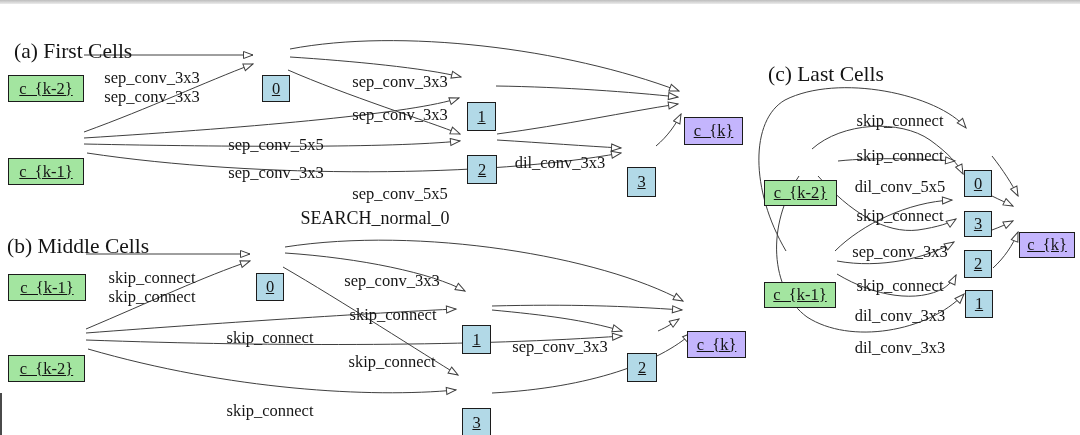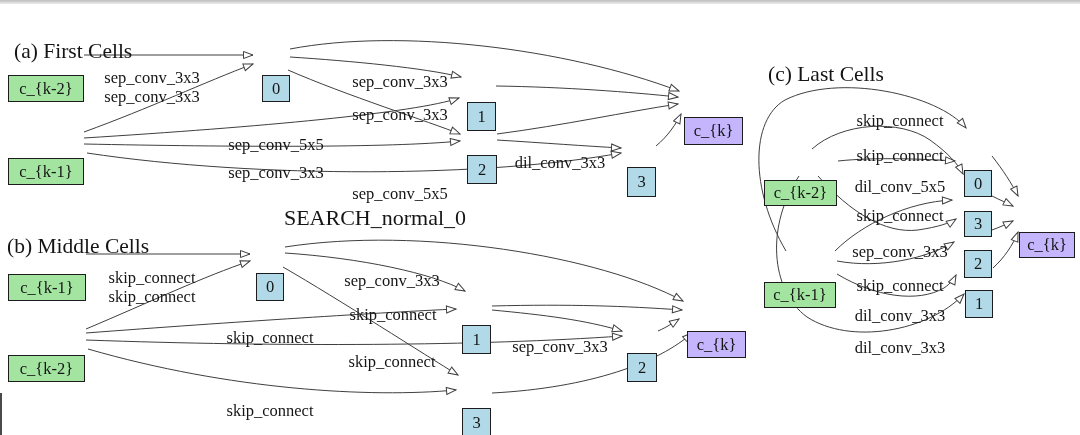--- a/index.html
+++ b/index.html
@@ -5,24 +5,24 @@
   html,body{margin:0;padding:0;background:#ffffff;}
   .fig{position:relative;width:1080px;height:435px;background:#ffffff;
        font-family:"Liberation Serif",serif;overflow:hidden;color:#151515;}
   .topstrip{position:absolute;left:0;top:0;width:1080px;height:4px;
             background:linear-gradient(#bdbdbd,#ececec);}
   .sliver{position:absolute;left:0;top:393px;width:2px;height:42px;background:#4a4a4a;}
   svg.wires{position:absolute;left:0;top:0;}
   path.e{fill:none;stroke:#3f3f3f;stroke-width:1;}
   .panel{position:absolute;left:0;top:0;width:1080px;height:305px;pointer-events:none;margin-top:31px;}
   .ptitle{position:absolute;font-size:21.5px;white-space:nowrap;}
-  .caption{position:absolute;transform:translate(-50%,-50%);font-size:22px;white-space:nowrap;}
+  .caption{position:absolute;transform:translate(-50%,-50%);font-size:18px;white-space:nowrap;}
   .elabel{position:absolute;transform:translate(-50%,-50%);font-size:16.5px;white-space:nowrap;}
   .gnode{position:absolute;box-sizing:border-box;border:1.5px solid #1c1c1c;
-         display:flex;align-items:center;justify-content:center;font-size:16.5px;}
+         display:flex;align-items:center;justify-content:center;font-size:16.5px;text-decoration:underline;}
   .green{background:#a3e5a0;}
   .blue{background:#b2d9e7;}
   .yellow{background:#c4b5fd;}
 </style>
 </head>
 <body>
 
 <div class="fig">
   <div class="topstrip"></div>
   <div class="sliver"></div>

